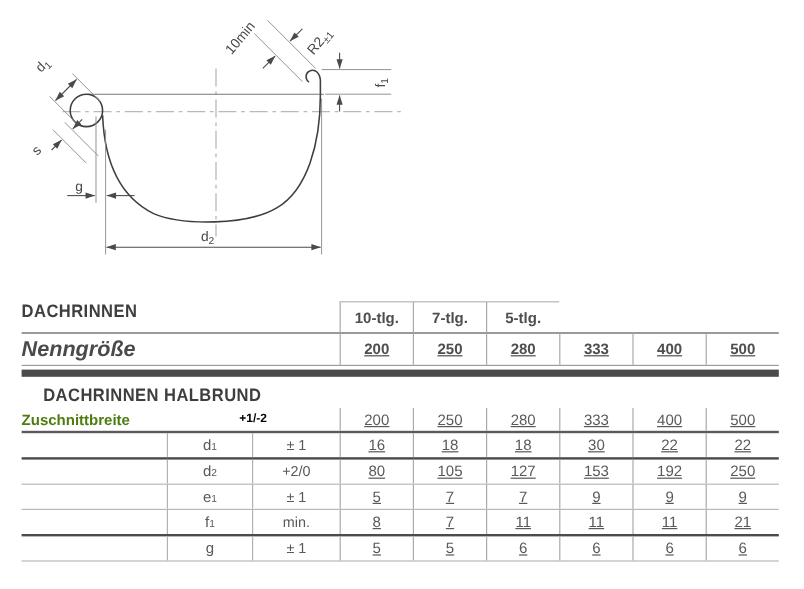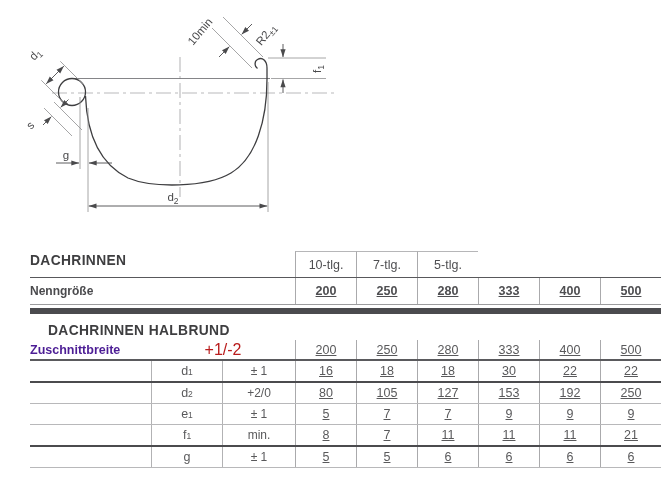--- a/index.html
+++ b/index.html
@@ -6,47 +6,47 @@
   .page{position:relative;width:670px;height:491px;background:#fff;overflow:hidden;
         font-family:"Liberation Sans",sans-serif;}
   svg text{fill:#4a4a4c;font-family:"Liberation Sans",sans-serif;font-size:11.5px;}
   svg .sub{font-size:8.5px;}
   .prof{fill:none;stroke:#3e3e40;stroke-width:1.3;}
   .thin{stroke:#8f8f91;stroke-width:0.8;}
   .thin2{stroke:#77777a;stroke-width:0.9;}
   .dim{stroke:#4a4a4c;stroke-width:0.9;}
   .cl{stroke:#b9b9bb;stroke-width:1.1;stroke-dasharray:15 4 3 4;}
 
-  .tbl{position:absolute;left:30px;top:251px;width:631px;}
+  .tbl{position:absolute;left:18px;top:251px;width:631px;}
   .grid{display:grid;grid-template-columns:121px 71px 73px repeat(6,61px);}
   .cell{min-width:0;}
   .h1{font-size:15px;font-weight:700;color:#3e3e40;letter-spacing:.4px;
       transform:scaleX(.92);transform-origin:left center;white-space:nowrap;display:inline-block;}
   .rowA{height:26px;border-bottom:1px solid #58585b;}
   .hc{grid-column:1/4;display:flex;align-items:flex-start;}
   .ch{border-left:1px solid #aaaaac;border-top:1px solid #b6b6b8;display:flex;align-items:center;
-      justify-content:center;font-weight:normal;font-size:12.5px;color:#4e4e51;}
+      justify-content:center;font-weight:bold;font-size:12.5px;color:#4e4e51;}
   .rowB{height:26px;border-bottom:1px solid #9c9c9e;}
   .lblwide{grid-column:1/4;display:flex;align-items:center;font-weight:bold;
-           font-size:12px;color:#4a4a4d;}
+           font-size:18px;color:#4a4a4d;font-style:italic;}
   .v{display:flex;align-items:center;justify-content:center;font-size:12.5px;color:#59595b;
      border-left:1px solid #aaaaac;text-decoration:underline;}
   .b .v,.v.b{font-weight:bold;color:#4e4e51;}
   .bar{height:6px;background:#4b4b4e;margin-top:3px;}
   .h2wrap{margin-top:7px;height:19px;margin-left:18px;}
   .dr{height:20px;border-bottom:1px solid #b8b8ba;}
   .rowD{height:19px;border-bottom:2px solid #5a5a5d;}
   .rowE,.rowH{border-bottom:2px solid #4b4b4e;}
-  .lbl{display:flex;align-items:center;font-weight:bold;font-size:12.5px;color:#4c1d95;}
+  .lbl{display:flex;align-items:center;font-weight:bold;font-size:12.5px;color:#4d7c0f;}
   .sym{display:flex;align-items:center;justify-content:center;font-size:12.5px;color:#59595b;
        border-left:1px solid #b2b2b4;}
   .tol{display:flex;align-items:center;justify-content:center;font-size:12px;color:#59595b;
        border-left:1px solid #b2b2b4;}
   .tolm{grid-column:2/4;display:flex;align-items:center;justify-content:center;
-        font-size:16px;color:#b91c1c;}
+        font-size:10px;color:#000000;font-weight:bold;}
   sub{font-size:8.5px;position:relative;top:1px;}
 </style>
 </head>
 <body>
 
 <div class="page">
 
   <svg width="670" height="245" viewBox="0 0 670 245">
     <defs>
       <marker id="ah" markerWidth="9" markerHeight="7" refX="8.2" refY="3" orient="auto" markerUnits="userSpaceOnUse">

